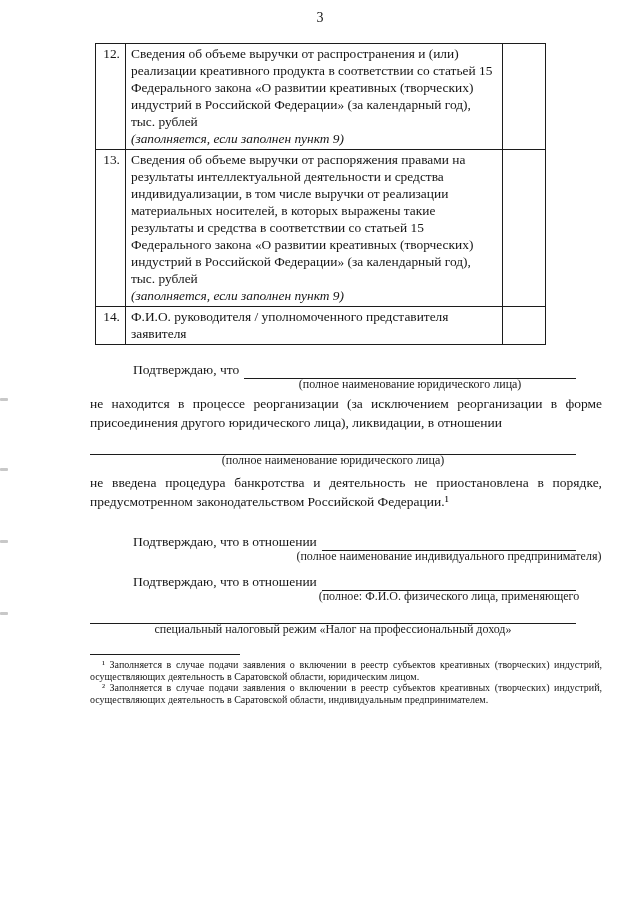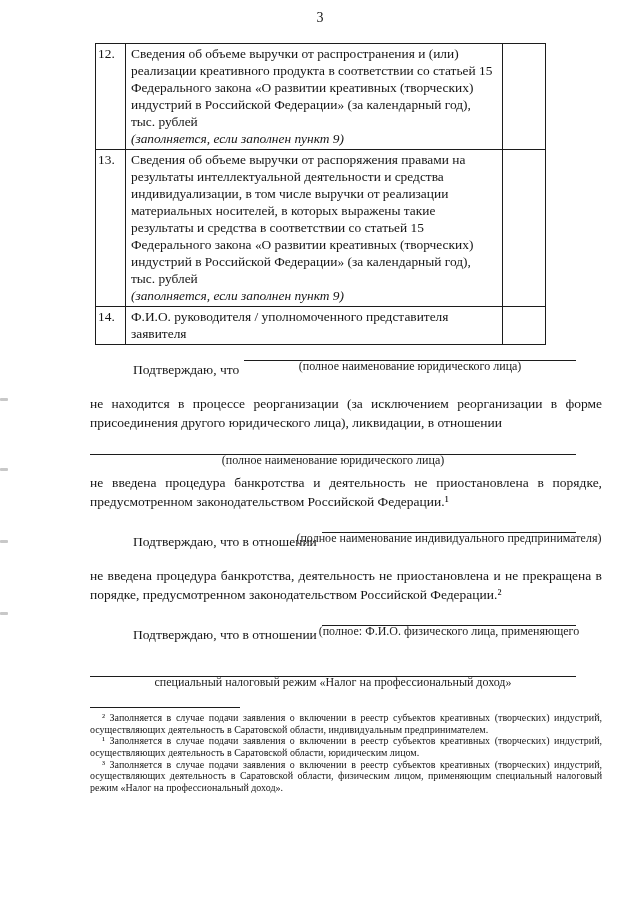--- a/index.html
+++ b/index.html
@@ -10,28 +10,28 @@
     background:#ffffff; overflow:hidden;
   }
   .page-number { padding-top:10px; text-align:center; font-size:14px; }
 
   
   .form-table {
     margin:17px 0 0 95px; width:451px;
     border-collapse:collapse; font-size:13.4px; line-height:1.27;
   }
   .form-table td { border:1.5px solid #1c1c1c; vertical-align:top; padding:1px 5px 2px 5px; }
-  td.col-num { width:30px; text-align:left; padding-left:2px; padding-right:5px; }
+  td.col-num { width:30px; text-align:right; padding-left:2px; padding-right:5px; }
   td.col-desc { width:378px; }
   td.col-val { width:43px; }
   .cell-note { font-style:italic; font-weight:400; }
 
   
   .content { margin:0 38px 0 90px; width:512px; font-size:13.5px; line-height:19px; }
-  .lead-row { display:flex; align-items:flex-start; padding-left:43px; }
+  .lead-row { display:flex; align-items:flex-end; padding-left:43px; }
   .lead-label { white-space:nowrap; }
   .blank {
     flex:1; margin-left:5px; margin-right:26px;
     border-bottom:1.2px solid #1c1c1c; position:relative;
   }
   .fullblank {
     height:15px; margin-right:26px;
     border-bottom:1.2px solid #1c1c1c; position:relative;
   }
   .caption {
@@ -109,33 +109,31 @@
       <span class="caption">(полное наименование юридического лица)</span>
     </div>
     <div class="para mt14">не введена процедура банкротства и деятельность не приостановлена в порядке, предусмотренном законодательством Российской Федерации.¹</div>
 
     <div class="lead-row mt21">
       <span class="lead-label">Подтверждаю, что в отношении</span>
       <span class="blank">
         <span class="caption">(полное наименование индивидуального предпринимателя)</span>
       </span>
     </div>
-    <div class="para mt15">не введена процедура банкротства, деятельность не приостановлена и не прекращена в порядке, предусмотренном законодательством Российской Федерации.²</div>
 
     <div class="lead-row mt21">
       <span class="lead-label">Подтверждаю, что в отношении</span>
       <span class="blank">
         <span class="caption">(полное: Ф.И.О. физического лица, применяющего</span>
       </span>
     </div>
     <div class="fullblank mt14">
       <span class="caption">специальный налоговый режим «Налог на профессиональный доход»</span>
     </div>
 
     <div class="footnotes">
       <div class="fn-rule"></div>
+      <div class="fn">¹  Заполняется в случае подачи заявления о включении в реестр субъектов креативных (творческих) индустрий, осуществляющих деятельность в Саратовской области, юридическим лицом.</div>
       <div class="fn">²  Заполняется в случае подачи заявления о включении в реестр субъектов креативных (творческих) индустрий, осуществляющих деятельность в Саратовской области, индивидуальным предпринимателем.</div>
-      <div class="fn">¹  Заполняется в случае подачи заявления о включении в реестр субъектов креативных (творческих) индустрий, осуществляющих деятельность в Саратовской области, юридическим лицом.</div>
-      <div class="fn">³  Заполняется в случае подачи заявления о включении в реестр субъектов креативных (творческих) индустрий, осуществляющих деятельность в Саратовской области, физическим лицом, применяющим специальный налоговый режим «Налог на профессиональный доход».</div>
     </div>
 
   </div>
 </div>
 
 </body></html>

